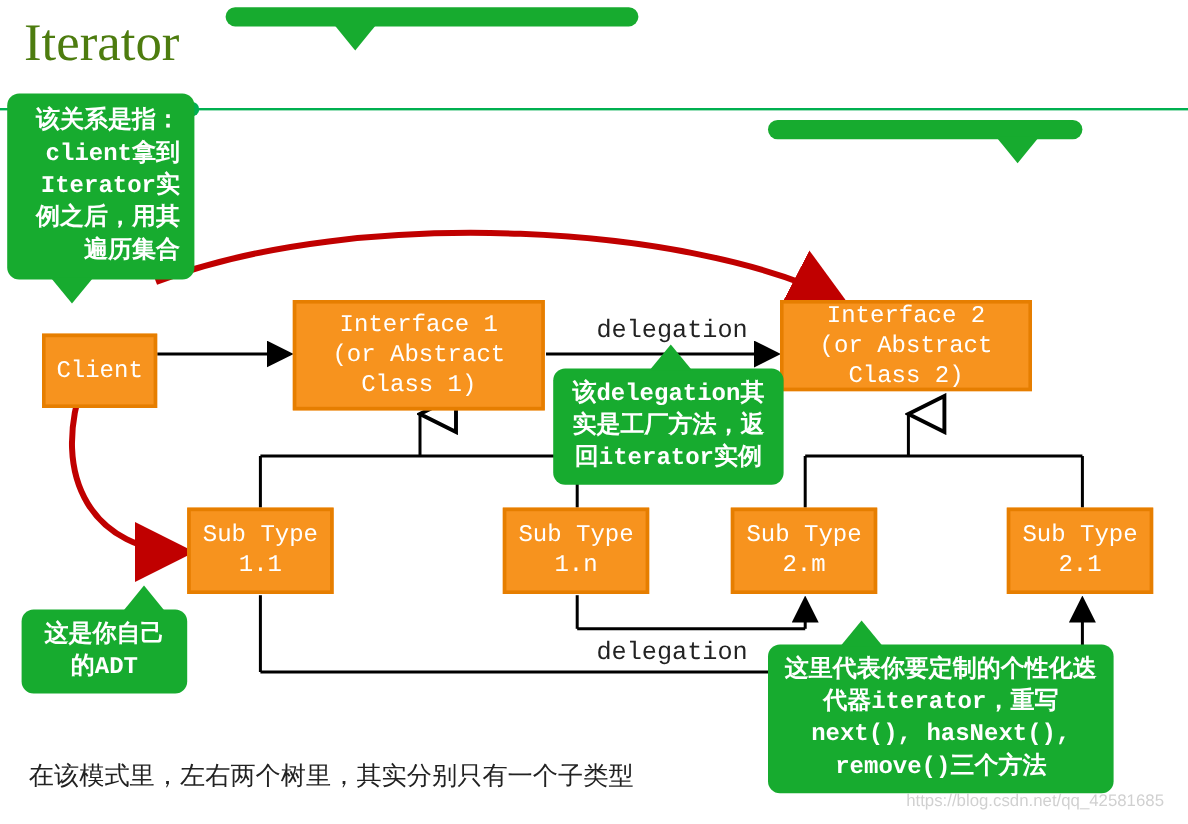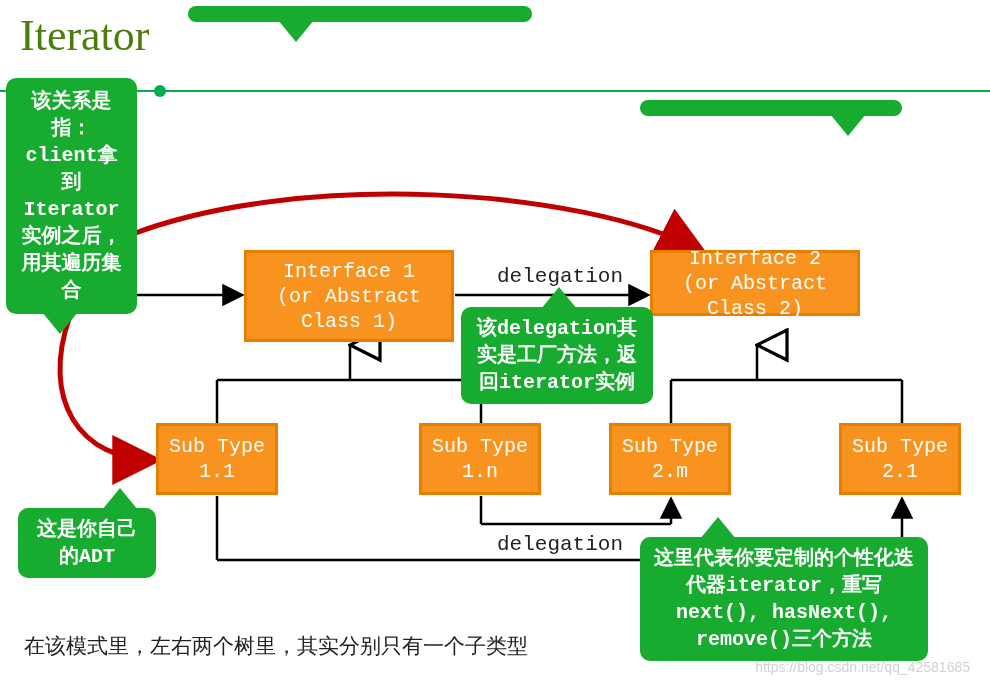--- a/index.html
+++ b/index.html
@@ -148,25 +148,25 @@
   <line x1="902" y1="560" x2="902" y2="500" stroke="#000" stroke-width="2.5" marker-end="url(#arrow)"></line>
   <line x1="481" y1="496" x2="481" y2="524" stroke="#000" stroke-width="2.5"></line>
   <line x1="481" y1="524" x2="671" y2="524" stroke="#000" stroke-width="2.5"></line>
   <line x1="671" y1="524" x2="671" y2="500" stroke="#000" stroke-width="2.5" marker-end="url(#arrow)"></line>
 
   <path d="M70,316 C40,400 80,460 154,460" fill="none" stroke="#c00000" stroke-width="5" marker-end="url(#redarrow)"></path>
 
   <path d="M130,235 C300,170 580,188 700,250" fill="none" stroke="#c00000" stroke-width="5" marker-end="url(#redarrow)"></path>
 </svg>
 
-<div class="obox" style="left:35px; top:264px; width:96px; height:46px;">Client</div>
+<div class="obox" style="left:35px; top:278px; width:96px; height:62px;">Client</div>
 <div class="obox" style="left:244px; top:250px; width:210px; height:92px; white-space:pre-line;">Interface 1
 (or Abstract
 Class 1)</div>
-<div class="obox" style="left:650px; top:250px; width:210px; height:66px; white-space:pre-line;">Interface 2
+<div class="obox" style="left:650px; top:250px; width:210px; height:76px; white-space:pre-line;">Interface 2
 (or Abstract
 Class 2)</div>
 
 <div class="obox" style="left:156px; top:423px; width:122px; height:72px; white-space:pre-line;">Sub Type
 1.1</div>
 <div class="obox" style="left:419px; top:423px; width:122px; height:72px; white-space:pre-line;">Sub Type
 1.n</div>
 <div class="obox" style="left:609px; top:423px; width:122px; height:72px; white-space:pre-line;">Sub Type
 2.m</div>
 <div class="obox" style="left:839px; top:423px; width:122px; height:72px; white-space:pre-line;">Sub Type
@@ -176,21 +176,21 @@
 <div class="lbl" style="left:497px; top:533px;">delegation</div>
 
 <div class="gcall" style="left:188px; top:6px; width:344px;">
   <div class="tail tail-down" style="left:90px; bottom:-20px;"></div>
 </div>
 
 <div class="gcall" style="left:640px; top:100px; width:262px;">
   <div class="tail tail-down" style="left:190px; bottom:-20px;"></div>
 </div>
 
-<div class="gcall" style="left:6px; top:78px; width:131px; text-align:center; padding:10px 12px;">
+<div class="gcall" style="left:6px; top:78px; width:156px; text-align:right; padding:10px 12px;">
   <span>该关系是指：client拿到Iterator实例之后，用其遍历集合</span>
   <div class="tail tail-down" style="left:36px; bottom:-20px;"></div>
 </div>
 
 <div class="gcall" style="left:461px; top:307px; width:192px;">
   <span>该delegation其实是工厂方法，返回iterator实例</span>
   <div class="tail tail-up" style="left:80px; top:-20px;"></div>
 </div>
 
 <div class="gcall" style="left:18px; top:508px; width:138px;">

